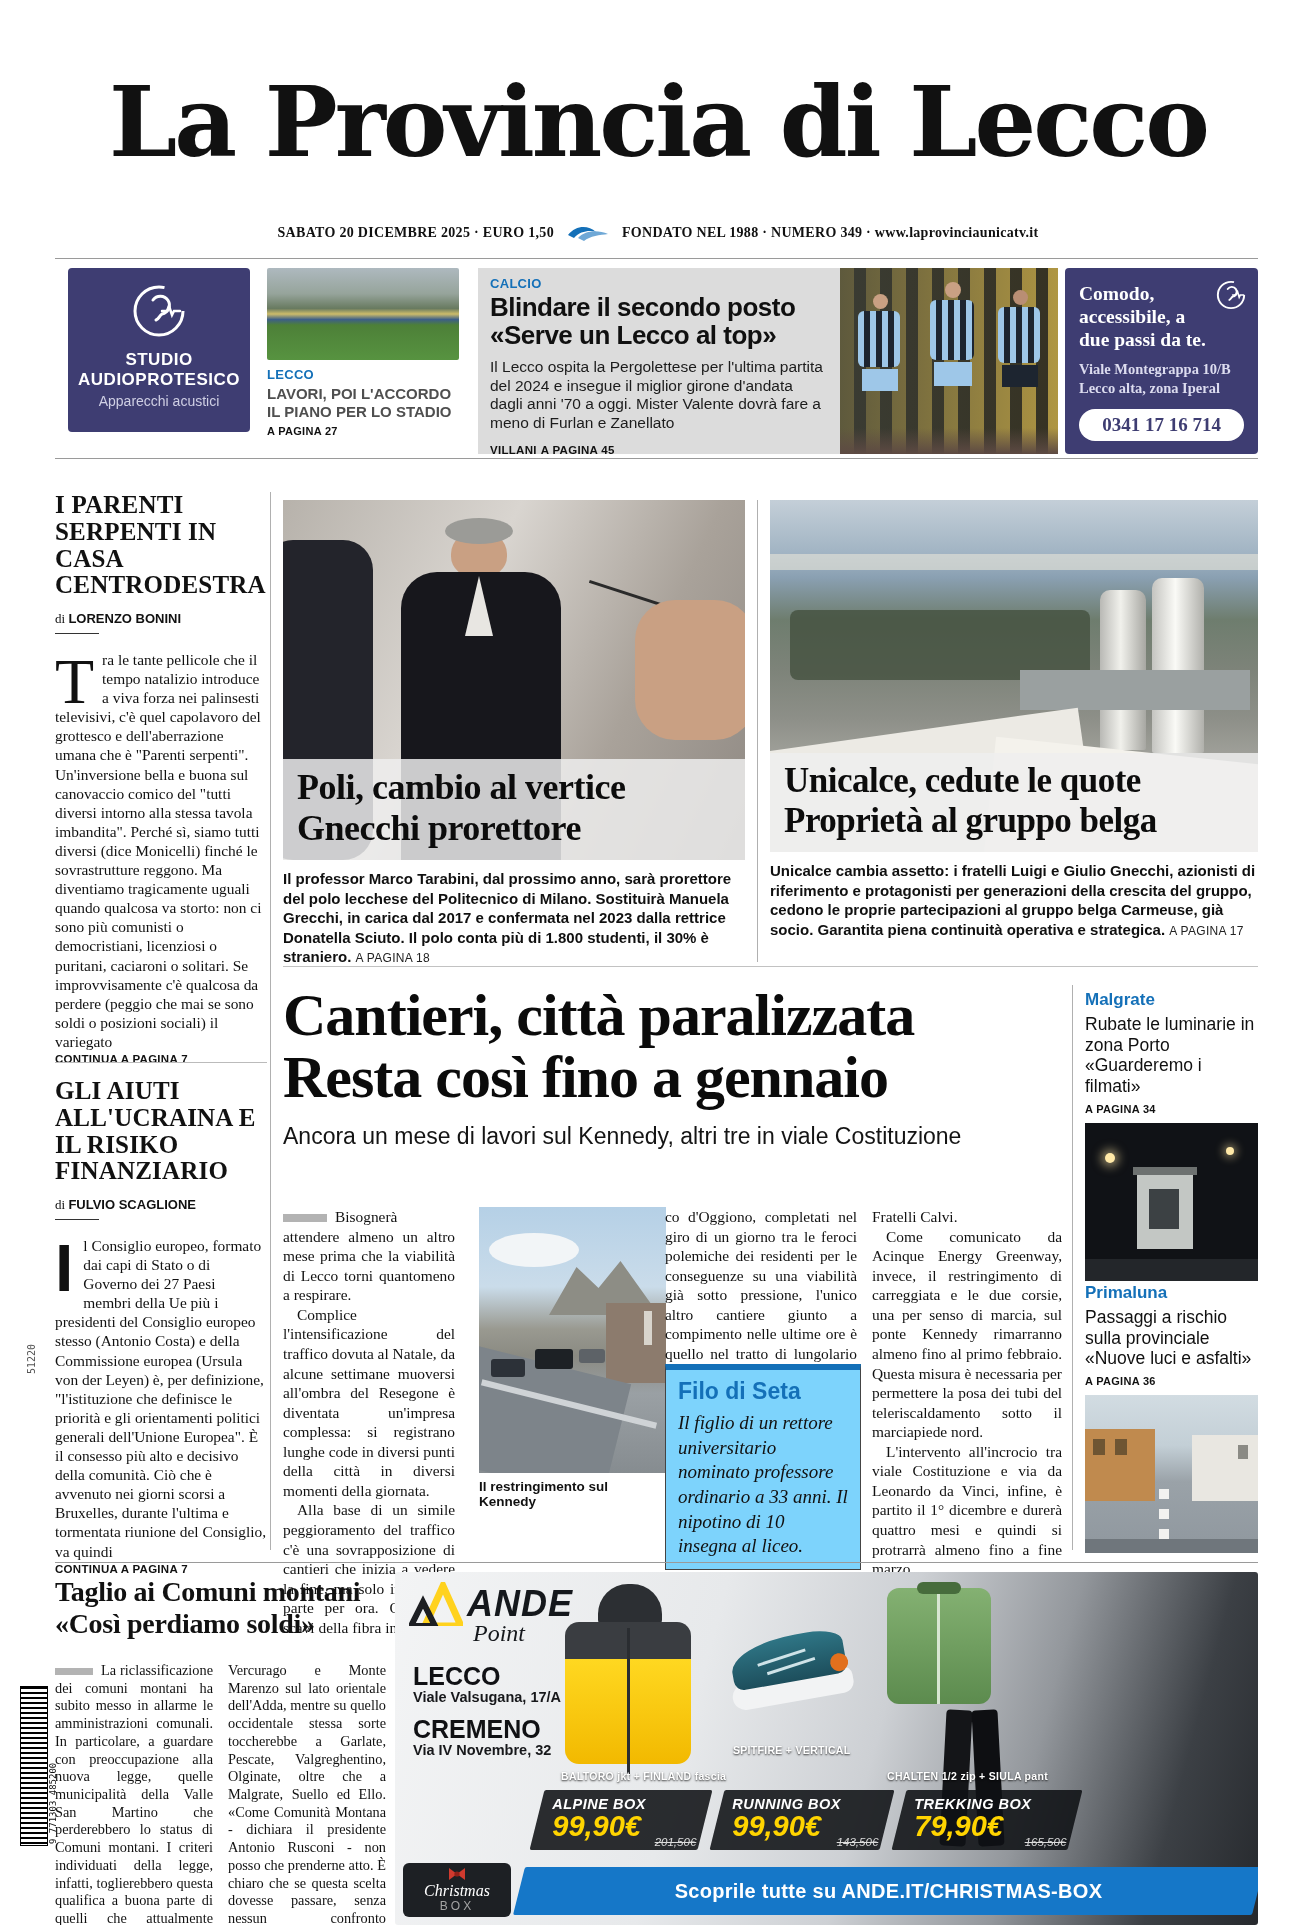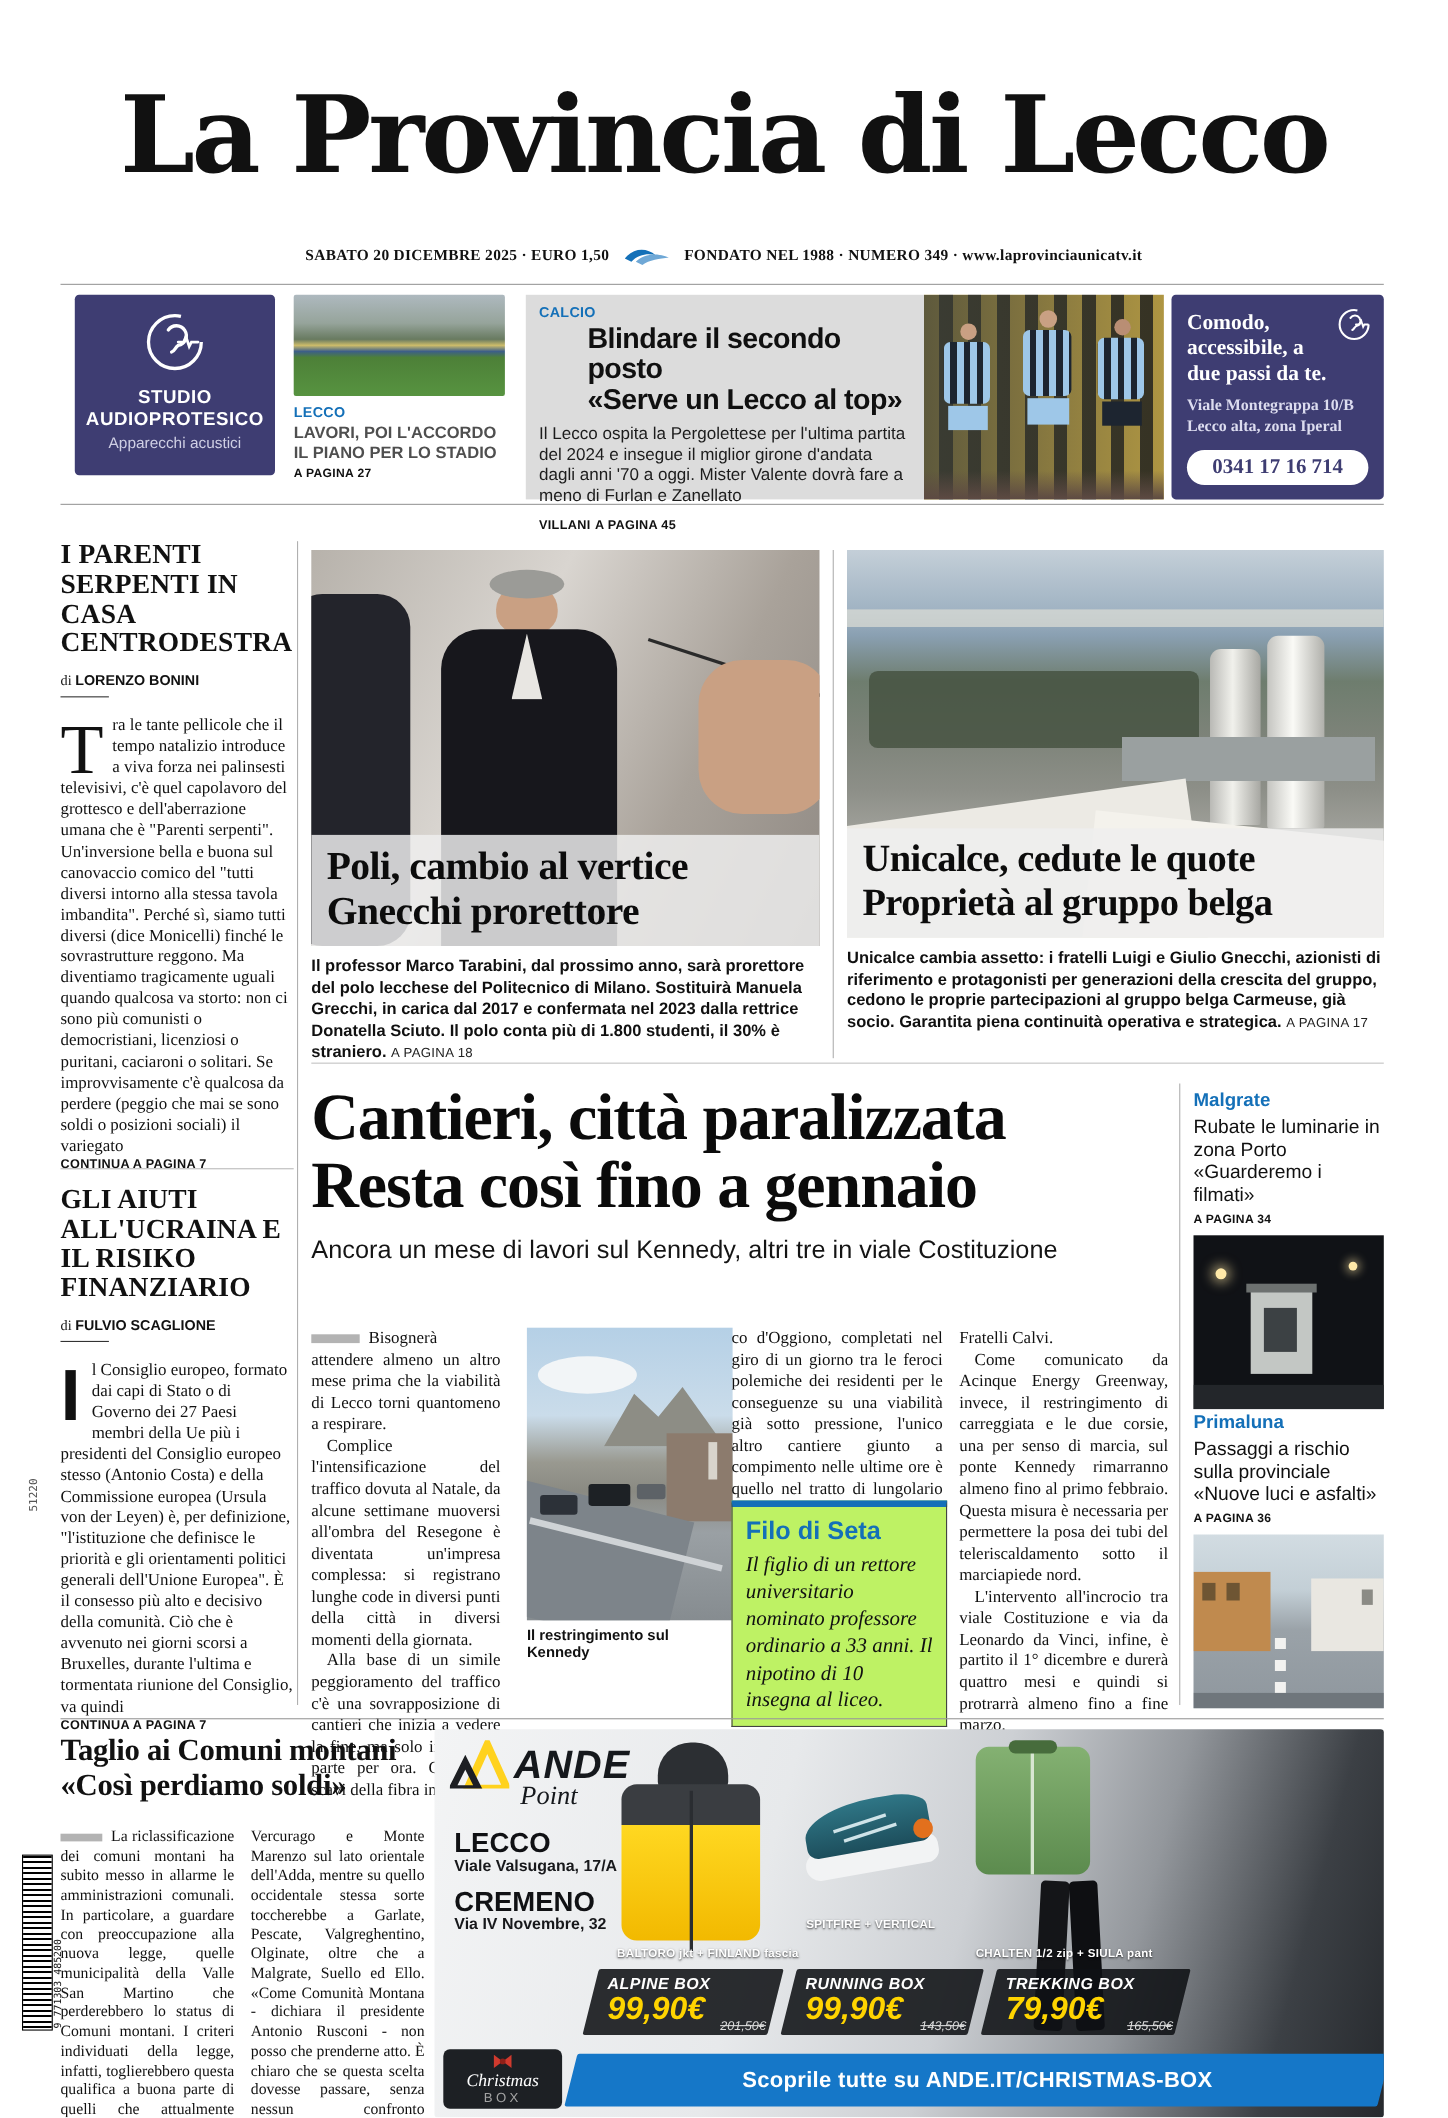--- a/index.html
+++ b/index.html
@@ -26,21 +26,21 @@
   .overlayband{position:absolute;left:0;right:0;bottom:0;background:rgba(238,238,238,.84);padding:8px 14px 10px;}
   .bigcapt{font-family:"Liberation Sans",sans-serif;font-weight:bold;font-size:15px;line-height:1.3;color:#101010;}
   .photo-title{font-weight:bold;font-size:36px;line-height:1.16;letter-spacing:-.5px;color:#0c0c0c;}
   .main-title{font-weight:bold;font-size:60px;line-height:1.04;letter-spacing:-1px;color:#0b0b0b;}
   .deck{font-family:"Liberation Sans",sans-serif;font-size:23px;color:#141414;}
   .bodytxt{font-size:15.4px;line-height:1.27;text-align:justify;}
   .bodytxt p{margin:0 0 0 0;text-indent:14px;}
   .bodytxt p:first-child{text-indent:0;}
   .rail-label{font-family:"Liberation Sans",sans-serif;font-weight:bold;font-size:17px;color:#1470b8;}
   .rail-title{font-family:"Liberation Sans",sans-serif;font-weight:normal;font-size:17.5px;line-height:1.18;color:#101010;}
-  .filo-box{border:1px solid #444;border-top:6px solid #1470b8;background:#bef264;padding:8px 12px 10px;}
+  .filo-box{border:1px solid #444;border-top:6px solid #1470b8;background:#7dd3fc;padding:8px 12px 10px;}
   .filo-title{font-family:"Liberation Sans",sans-serif;font-weight:bold;font-size:23px;color:#1470b8;}
   .filo-body{font-style:italic;font-size:19px;line-height:1.3;color:#111;margin-top:6px;}
   .byrow{font-family:"Liberation Sans",sans-serif;font-size:11.5px;font-weight:bold;letter-spacing:.3px;}
   .adband{position:absolute;height:60px;background:rgba(15,17,20,.88);transform:skewX(-14deg);border-radius:2px;}
   .adband-in{transform:skewX(14deg);padding:6px 12px 0 16px;position:relative;height:100%;}
   .adband-name{font-family:"Liberation Sans",sans-serif;font-weight:bold;font-style:italic;color:#fff;font-size:14.5px;letter-spacing:.5px;}
   .adband-price{font-family:"Liberation Sans",sans-serif;font-weight:bold;font-style:italic;color:#ffd400;font-size:29px;line-height:1;}
   .adband-old{position:absolute;right:8px;bottom:8px;color:#ddd;font-family:"Liberation Sans",sans-serif;
               font-size:11.5px;text-decoration:line-through;font-style:italic;}
   .prod-label{font-family:"Liberation Sans",sans-serif;font-weight:bold;font-size:10.5px;color:#fff;
@@ -81,21 +81,21 @@
     <div style="height:92px;border-radius:2px;background:
       linear-gradient(180deg,#aeb9bf 0%,#96a49b 28%,#687a60 44%,#cdbc6a 50%,#3d5f88 56%,#4d8038 62%,#579340 100%);"></div>
     <div class="kicker" style="margin-top:7px;">LECCO</div>
     <div class="sans" style="font-weight:bold;font-size:15px;line-height:1.18;color:#4f4f4f;margin-top:3px;">LAVORI, POI L'ACCORDO IL PIANO PER LO STADIO</div>
     <div class="pageref" style="margin-top:5px;">A PAGINA 27</div>
   </div>
 
   <div class="abs" style="left:478px;top:268px;width:580px;height:186px;background:#dcdcdc;">
     <div style="position:absolute;left:12px;top:8px;width:335px;">
       <div class="kicker">CALCIO</div>
-      <div class="sans" style="font-weight:bold;font-size:26px;line-height:1.08;letter-spacing:-.5px;color:#101010;margin-top:2px;margin-left:44px;">
+      <div class="sans" style="font-weight:bold;font-size:26px;line-height:1.08;letter-spacing:-.5px;color:#101010;margin-top:2px;">
         <span>Blindare il secondo posto</span><br>
         <span>«Serve un Lecco al top»</span>
       </div>
       <div class="sans" style="font-size:15.5px;line-height:1.2;color:#1c1c1c;margin-top:9px;">Il Lecco ospita la Pergolettese per l'ultima partita del 2024 e insegue il miglior girone d'andata dagli anni '70 a oggi. Mister Valente dovrà fare a meno di Furlan e Zanellato</div>
       <div style="margin-top:7px;">
         <span class="byrow">VILLANI</span>
         <span class="byrow">A PAGINA 45</span>
       </div>
     </div>
     <div style="position:absolute;right:0;top:0;width:218px;height:186px;overflow:hidden;

